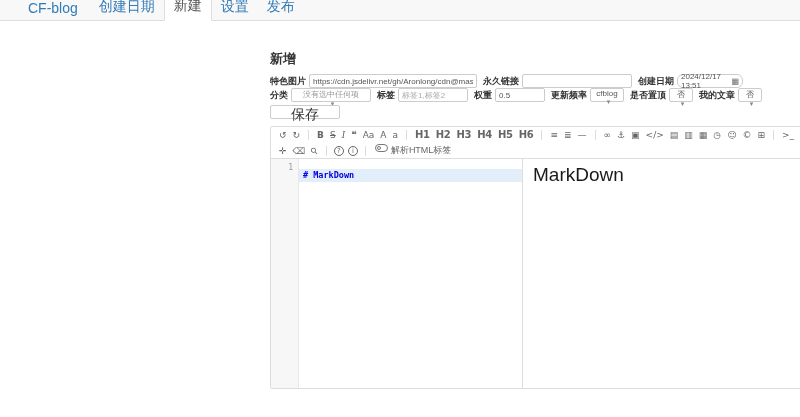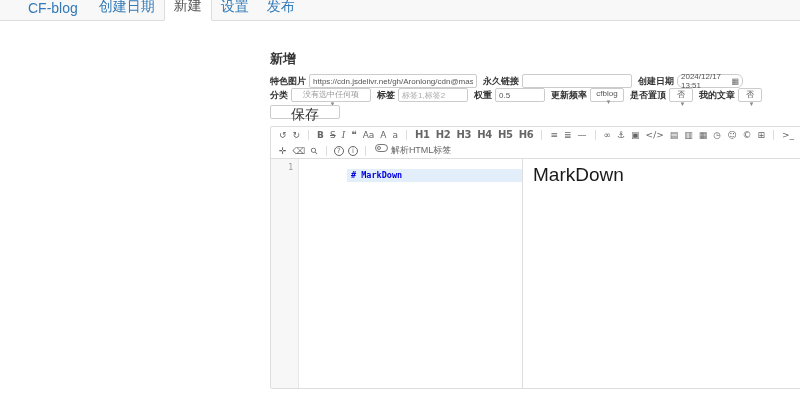--- a/index.html
+++ b/index.html
@@ -67,21 +67,21 @@
                  position: relative; margin-right: 3px; }
   .toggle-knob { position: absolute; left: 1px; top: 1px; width: 4px; height: 4px;
                  border: 1px solid #777; border-radius: 50%; }
 
   .ed-body { flex: 1; display: flex; min-height: 0; }
   .code-pane { width: 252px; flex: none; display: flex; border-right: 1px solid #ddd; }
   .gutter { width: 28px; flex: none; background: #f7f7f7; border-right: 1px solid #e7e7e7;
             padding: 2px 5px 0 0; text-align: right;
             font-family: "DejaVu Sans Mono", monospace; font-size: 8px; color: #999; }
   .gutter div { height: 13px; line-height: 13px; }
-  .code-area { flex: 1; padding-top: 10px; cursor: text; margin-left: 48px; }
+  .code-area { flex: 1; padding-top: 10px; cursor: text; }
   .active-line { height: 13px; line-height: 13px; background: #e3eefb; padding-left: 4px;
                  font-family: "DejaVu Sans Mono", monospace; font-size: 8.5px;
                  color: #0000e0; font-weight: bold; white-space: pre; }
   .preview-pane { flex: 1; padding: 5px 10px; overflow: hidden; }
   .preview-h1 { font-size: 19px; font-weight: normal; color: #1a1a1a; }
 </style>
 </head>
 <body>
 
 <div class="navbar">

